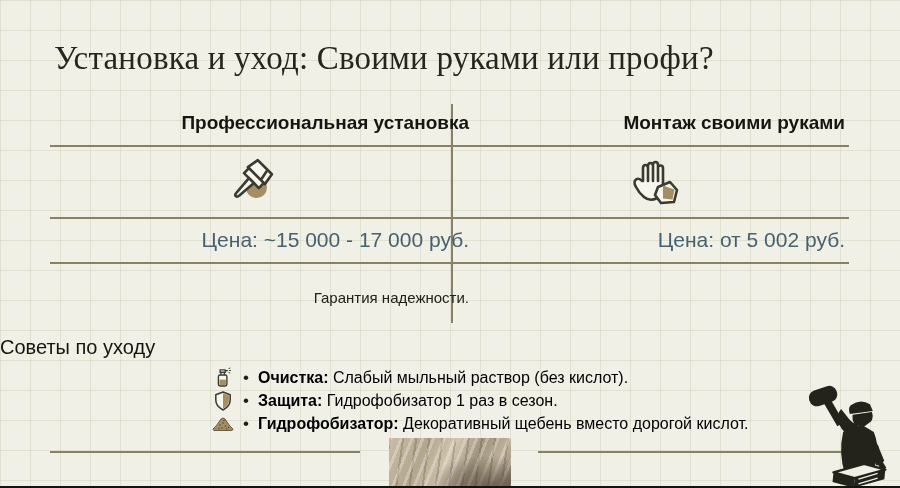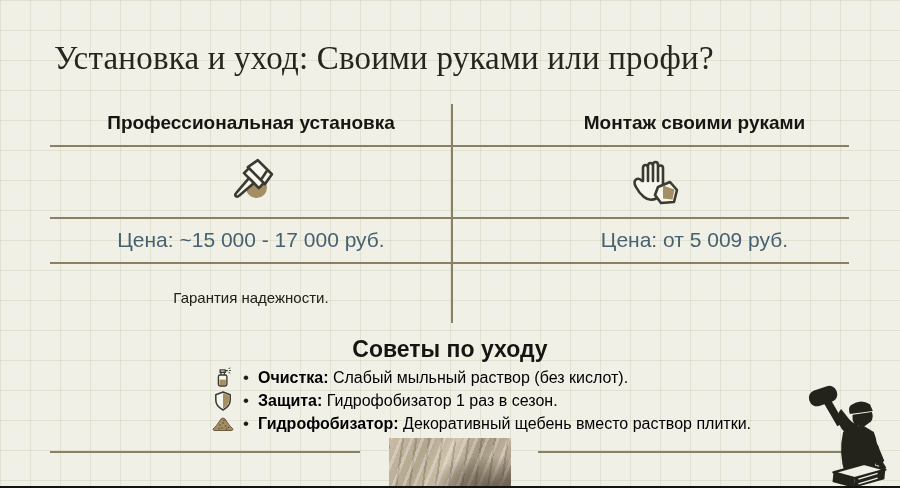--- a/index.html
+++ b/index.html
@@ -13,27 +13,27 @@
     background-size:30px 30px;
   }
   .abs{position:absolute;}
   .title{
     left:54px;top:40px;
     font-family:"Liberation Serif",serif;font-weight:400;
     font-size:33px;color:#27261e;letter-spacing:.2px;
   }
   .rule{background:#8b8066;height:2px;}
   .vrule{background:#8b8066;width:2px;}
-  .col-left{left:50px;width:402px;text-align:center;}
-  .col-right{left:448px;width:397px;text-align:center;margin-left:48px;}
+  .col-left{left:67px;width:402px;text-align:right;}
+  .col-right{left:448px;width:397px;text-align:right;}
   .col-header{top:112px;font-size:19px;font-weight:700;color:#151511;}
   .icon-cell{top:154px;width:56px;height:56px;}
   .price{top:228px;font-size:21px;font-weight:400;color:#47616f;}
   .note{font-size:15px;color:#212119;line-height:22px;}
-  .tips-heading{left:0;width:900px;top:336px;text-align:center;font-size:23px;font-weight:700;color:#151511;}
+  .tips-heading{left:0;width:900px;top:336px;font-size:20px;font-weight:400;color:#151511;}
   .tips{left:212px;top:366px;}
   .tip-row{display:flex;align-items:center;height:23px;}
   .tip-icon{width:22px;display:flex;justify-content:center;margin-right:9px;}
   .tip-bullet{font-size:17px;color:#1d1d16;margin-right:9px;}
   .tip-text{font-size:16px;color:#000000;white-space:nowrap;}
   .tip-text b{font-weight:700;}
   .stone{
     left:389px;top:438px;width:122px;height:50px;
     background:
       radial-gradient(ellipse at 82% 95%, rgba(55,45,35,.6), transparent 45%),
@@ -75,21 +75,21 @@
       <line x1="24" y1="15" x2="24" y2="27" fill="none"></line>
       <line x1="29" y1="13" x2="29" y2="27" fill="none"></line>
       <line x1="34" y1="15" x2="34" y2="27" fill="none"></line>
     </g>
     <polygon points="34,33 46,28 53,36 50,48 37,49 31,41" fill="#f6f5ee" stroke="#3a3a31" stroke-width="2.6" stroke-linejoin="round"></polygon>
     <polygon points="39,31.5 50.5,35.5 48.5,45.5 39,44.5" fill="#a58d64"></polygon>
   </svg>
 </div>
 
 <div class="abs col-left price">Цена: ~15 000 - 17 000 руб.</div>
-<div class="abs col-right price">Цена: от 5 009 руб.</div>
+<div class="abs col-right price">Цена: от 5 002 руб.</div>
 
 <div class="abs col-left note" style="top:287px;">Гарантия надежности.</div>
 <div class="abs col-right note" style="top:276px;">
   <br>
 </div>
 
 <div class="abs tips-heading">Советы по уходу</div>
 
 <div class="abs tips">
   <div class="tip-row">
@@ -132,21 +132,21 @@
             <circle cx="13.5" cy="10" r="0.8"></circle>
           <circle cx="10" cy="12" r="0.8"></circle>
             <circle cx="14.5" cy="13" r="0.8"></circle>
             <circle cx="7" cy="12.5" r="0.8"></circle>
           <circle cx="16.5" cy="11.5" r="0.8"></circle>
             <circle cx="12" cy="4.5" r="0.7"></circle>
         </g>
       </svg>
     </span>
     <span class="tip-bullet">•</span>
-    <span class="tip-text"><b>Гидрофобизатор:</b><span> Декоративный щебень вместо раствор плитки.</span></span>
+    <span class="tip-text"><b>Гидрофобизатор:</b><span> Декоративный щебень вместо дорогой кислот.</span></span>
   </div>
 </div>
 
 <div class="abs rule" style="left:50px;top:451px;width:310px;"></div>
 <div class="abs rule" style="left:538px;top:451px;width:311px;"></div>
 
 <div class="abs stone"></div>
 
 <div class="abs" style="left:797px;top:382px;width:96px;height:106px;">
   <svg width="96" height="106" viewBox="0 0 100 110">

